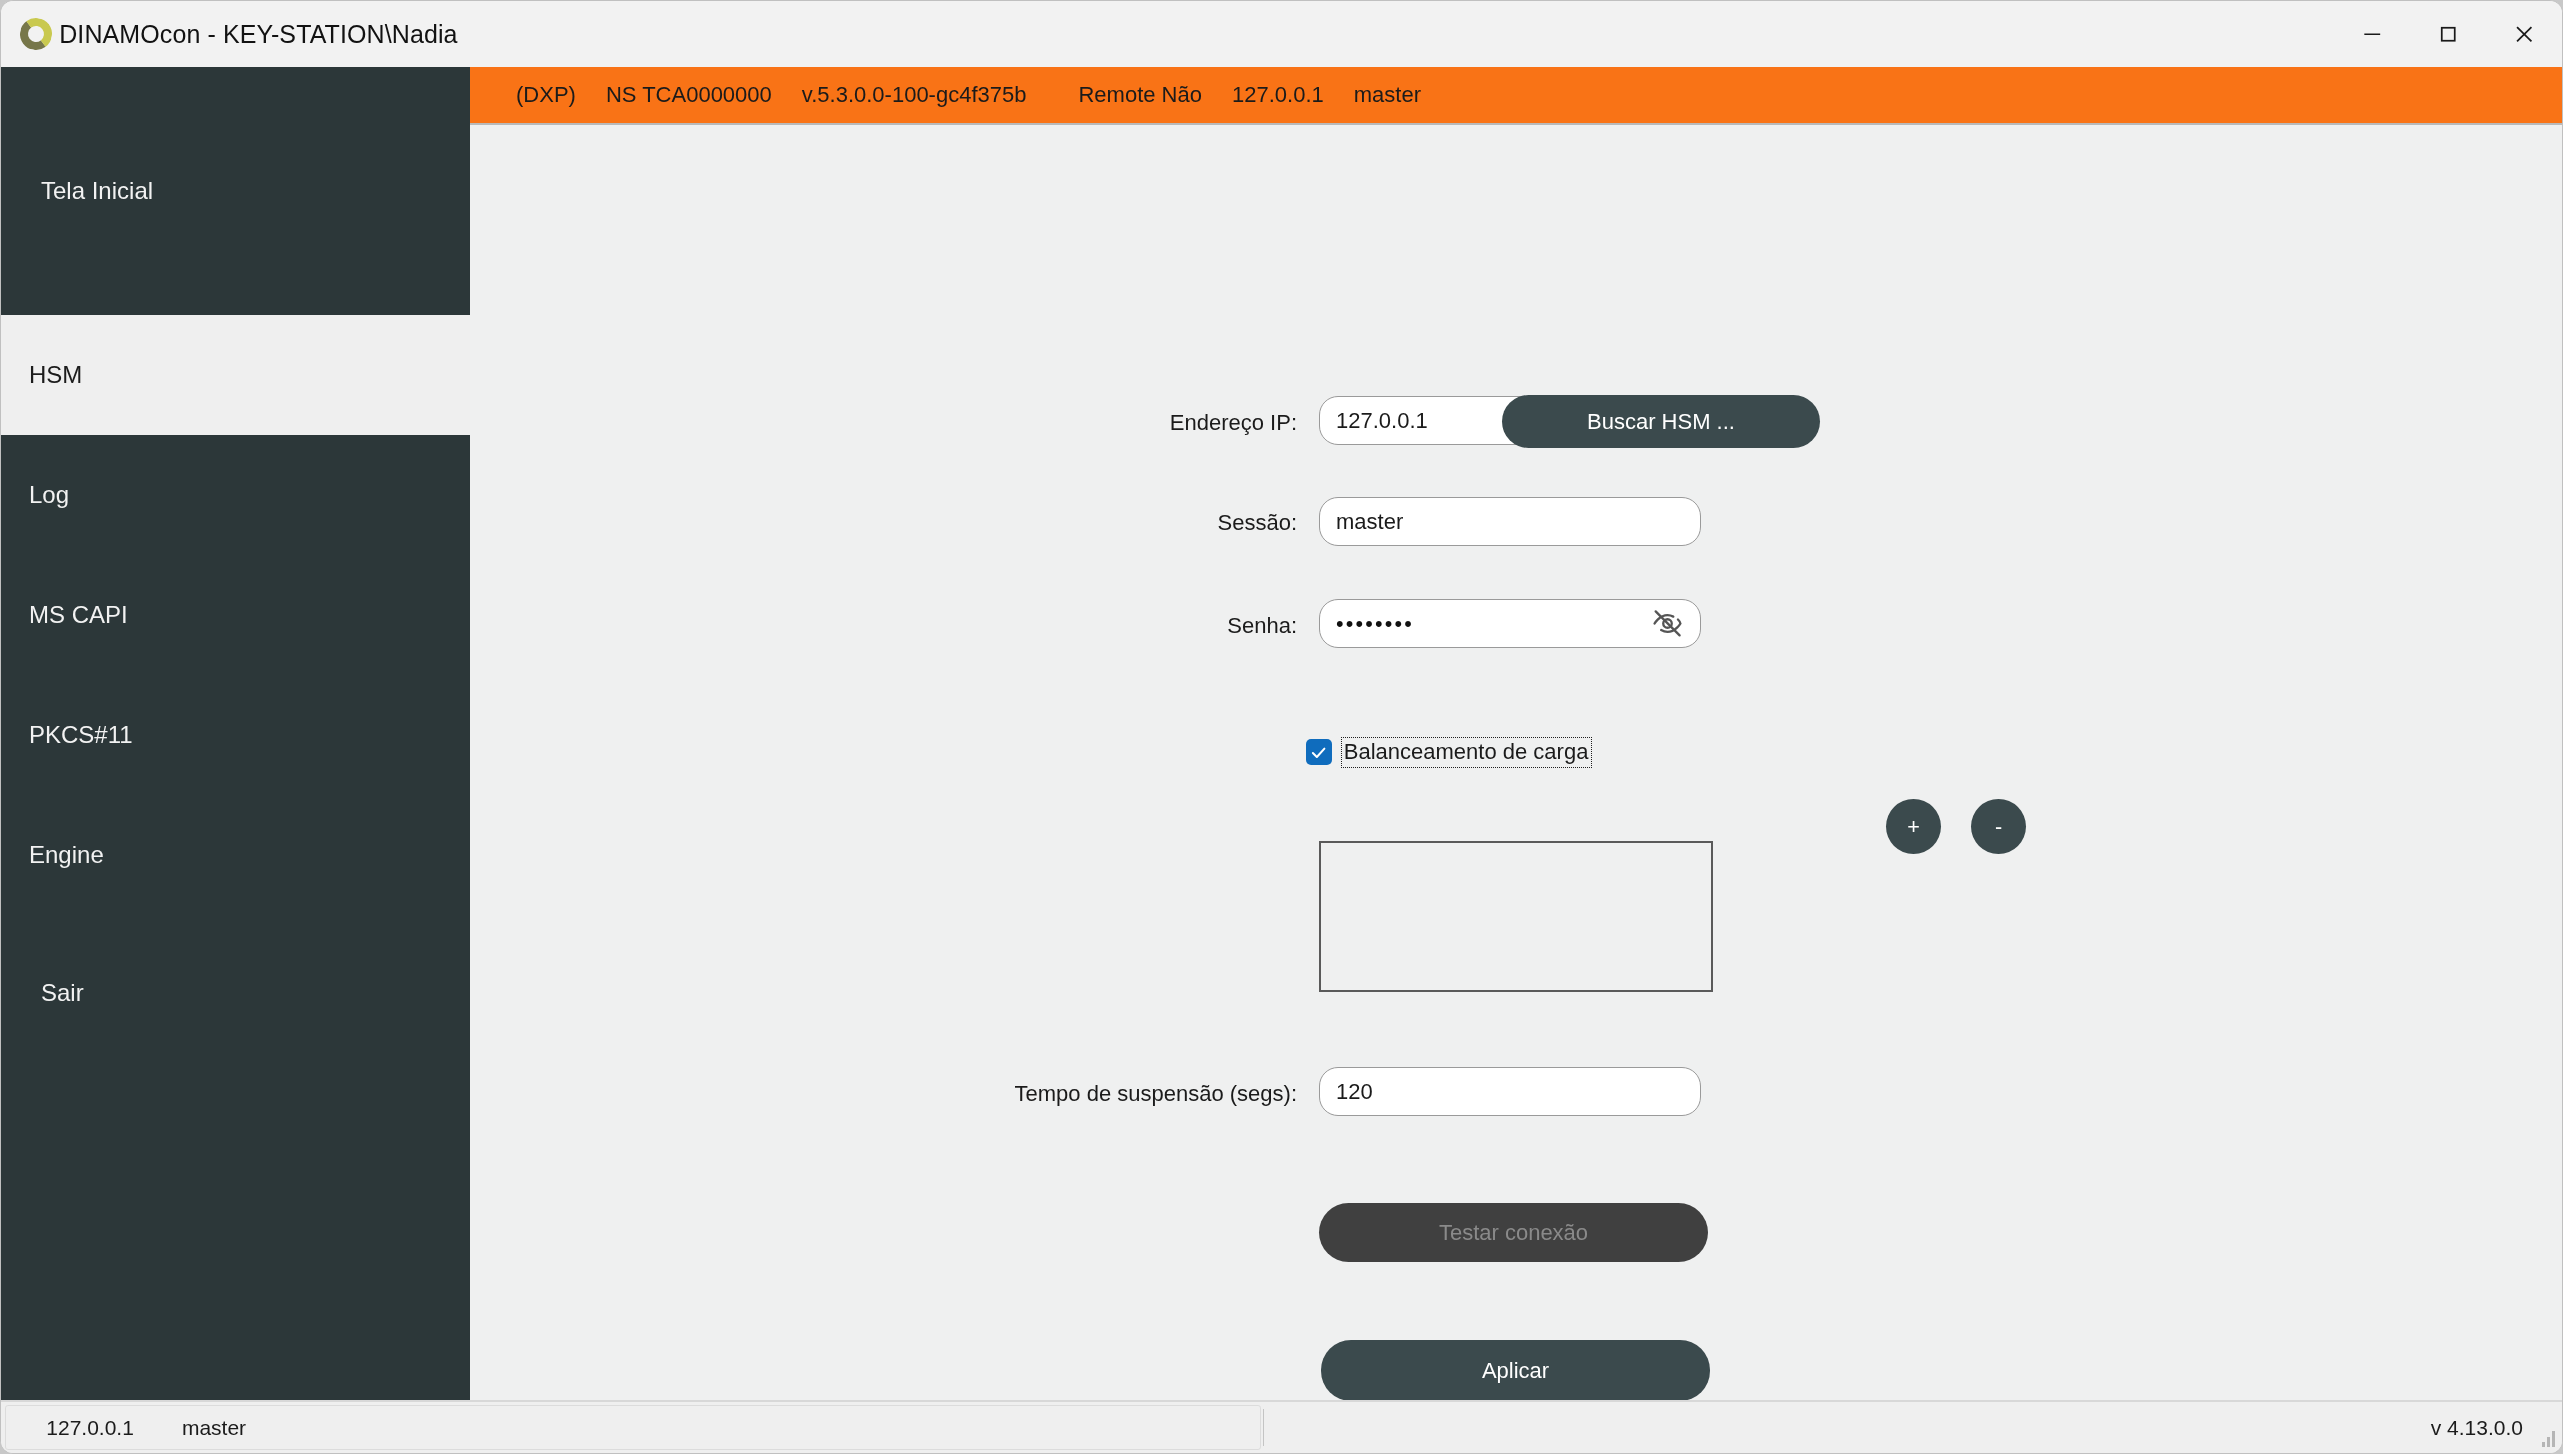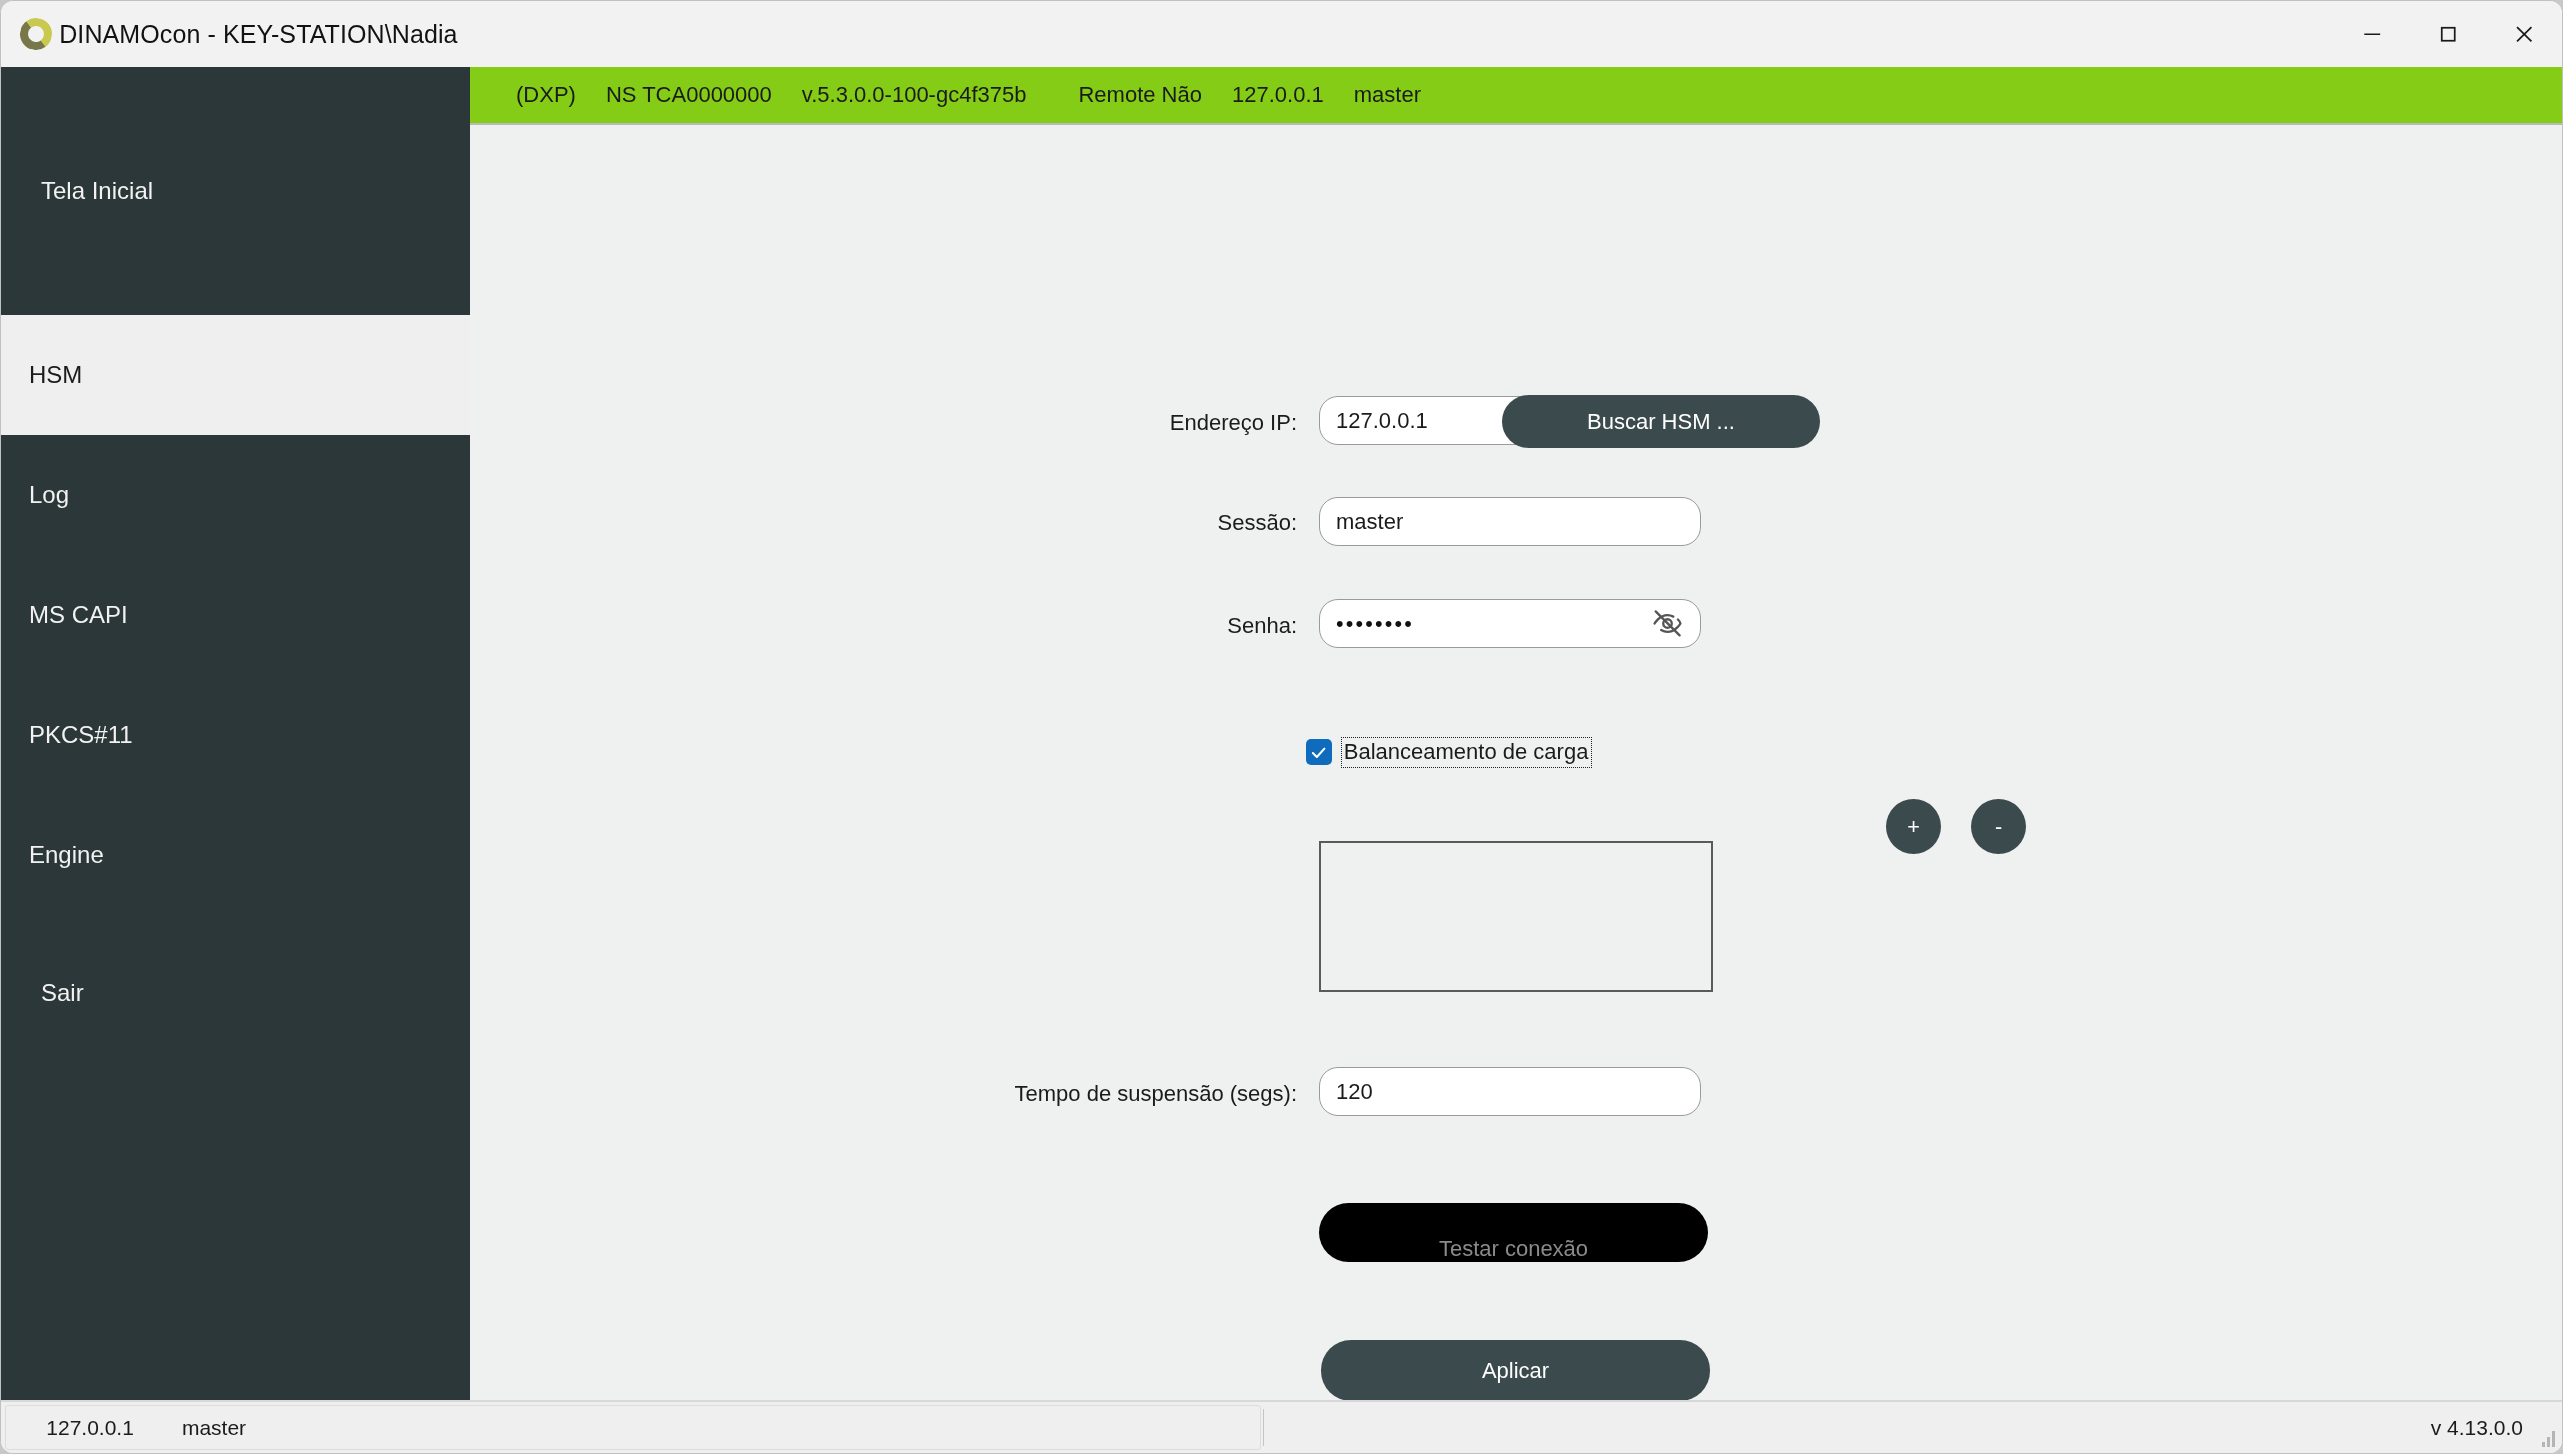--- a/index.html
+++ b/index.html
@@ -89,21 +89,21 @@
     background: #eff0f0;
     position: relative;
     min-width: 0;
   }
   .topbar {
     height: 58px;
     display: flex; align-items: center;
     gap: 0;
     padding-left: 46px;
     border-bottom: 2.2px solid #b9b9b9;
-    background: #84cc16;
+    background: #f97316;
     font-size: 22px; color: #1b1b1b;
     white-space: nowrap;
   }
   .topbar span { display: inline-block; }
   .tb-gap-sm { width: 30px; }
   .tb-gap-md { width: 52px; }
 
   .form {
     position: relative;
     height: calc(100% - 58px);
@@ -133,21 +133,21 @@
   .eye { width: 33px; height: 33px; flex: 0 0 33px; color: #555; }
 
   .btn {
     position: absolute;
     display: flex; align-items: center; justify-content: center;
     border: none;
     font-size: 22px;
     white-space: nowrap;
   }
   .btn.dark { background: #3b4a4d; color: #ffffff; }
-  .btn.disabled { background: #000000; color: #8a8a8a; align-items: flex-end; }
+  .btn.disabled { background: #404040; color: #8a8a8a; }
 
   .cbrow { position: absolute; display: flex; align-items: center; gap: 8.6px; }
   .cbox {
     width: 26px; height: 26px; border-radius: 5px;
     background: #0f6cbd;
     display: flex; align-items: center; justify-content: center;
     flex: 0 0 26px;
   }
   .cbox svg { display: block; }
   .cblabel {

